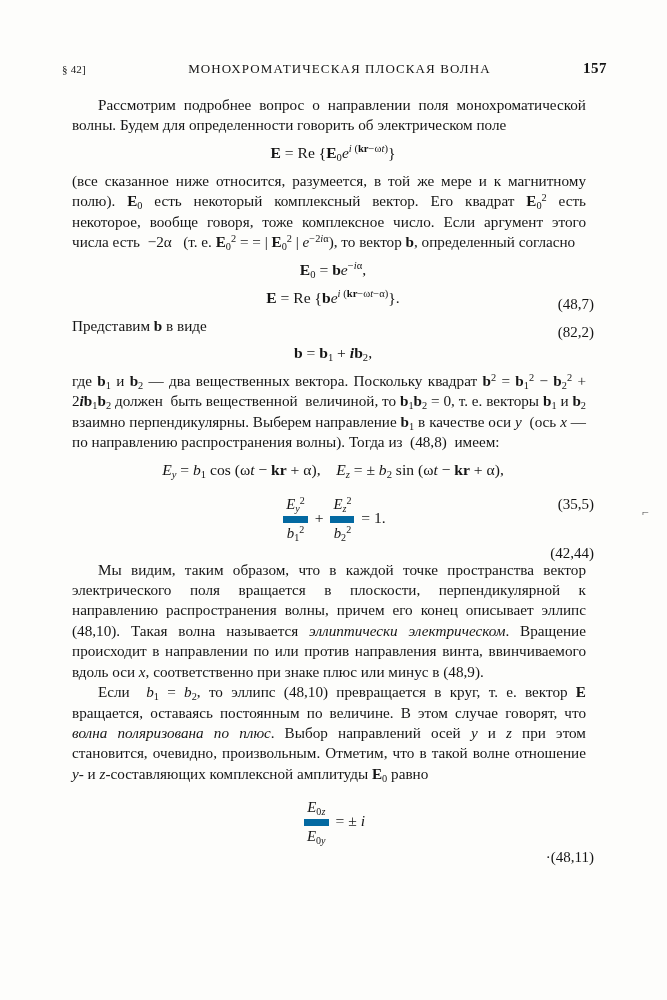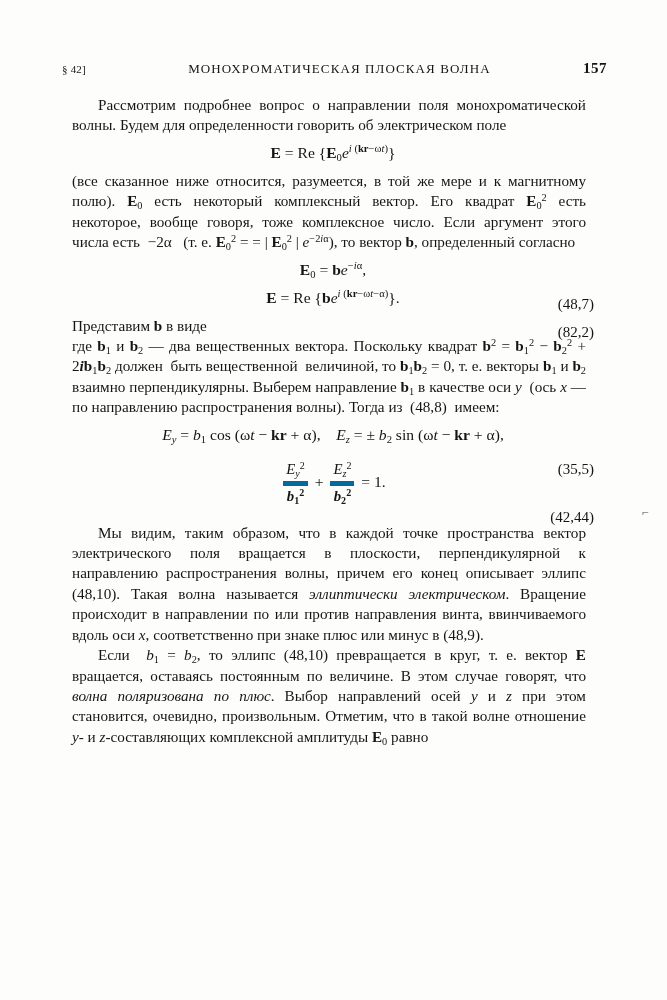--- a/index.html
+++ b/index.html
@@ -89,26 +89,25 @@
   .frac {
     display: inline-block;
     vertical-align: middle;
     text-align: center;
     margin: 0 3px;
     font-size: 0.95em;
   }
   .frac .top {
     display: block;
     padding: 0 3px 1px 3px;
-    border-bottom: 5px solid #0369a1;
+    border-bottom: 7px solid #0369a1;
   }
   .frac .bot {
     display: block;
     padding: 1px 3px 0 3px;
-    font-weight: bold;
   }
   .nowrap { white-space: nowrap; }
   .mark-right {
     position: absolute;
     right: 18px;
     top: 505px;
     font-size: 12px;
     color: #444;
   }
 </style>
@@ -149,20 +148,23 @@
 
     <div class="eq">
       <span class="nowrap"><span class="b">E</span> = Re {<span class="b">b</span><span class="i">e</span><sup><span class="i">i</span> (<span class="b">kr</span>−ω<span class="i">t</span>−α)</sup>}.</span>
       <span class="num">(82,2)</span>
     </div>
 
     <p>
       Представим <span class="b">b</span> в виде
     </p>
 
+    <div class="eq">
+      <span class="nowrap"><span class="b">b</span> = <span class="b">b</span><sub>1</sub> + <span class="bi">i</span><span class="b">b</span><sub>2</sub>,</span>
+    </div>
 
     <p>
       где <span class="b">b</span><sub>1</sub> и <span class="b">b</span><sub>2</sub> — два вещественных вектора. Поскольку квадрат
       <span class="b">b</span><sup>2</sup> = <span class="b">b</span><sub>1</sub><sup>2</sup> − <span class="b">b</span><sub>2</sub><sup>2</sup> + 2<span class="bi">i</span><span class="b">b</span><sub>1</sub><span class="b">b</span><sub>2</sub> должен &nbsp;быть вещественной &nbsp;величиной,
       то <span class="b">b</span><sub>1</sub><span class="b">b</span><sub>2</sub> = 0, т. е. векторы <span class="b">b</span><sub>1</sub> и <span class="b">b</span><sub>2</sub> взаимно перпендикулярны. Выберем направление <span class="b">b</span><sub>1</sub> в качестве оси <span class="i">y</span> &nbsp;(ось <span class="i">x</span> — по направлению распространения волны). Тогда из &nbsp;(48,8) &nbsp;имеем:
     </p>
 
     <div class="eq">
       <span class="nowrap"><span class="i">E<sub>y</sub></span> = <span class="i">b</span><sub>1</sub> cos (ω<span class="i">t</span> − <span class="b">kr</span> + α),&nbsp;&nbsp;&nbsp; <span class="i">E<sub>z</sub></span> = ± <span class="i">b</span><sub>2</sub> sin (ω<span class="i">t</span> − <span class="b">kr</span> + α),</span>
       <span class="num">(35,5)</span>
@@ -186,15 +188,22 @@
       по или против направления винта, ввинчиваемого вдоль оси <span class="i">x</span>,
       соответственно при знаке плюс или минус в (48,9).
     </p>
 
     <p class="indent">
       Если &nbsp;<span class="i">b</span><sub>1</sub> = <span class="i">b</span><sub>2</sub>, то эллипс (48,10) превращается в круг, т. е.
       вектор <span class="b">E</span> вращается, оставаясь постоянным по величине. В этом
       случае говорят, что <span class="i">волна поляризована по плюс</span>. Выбор направлений осей <span class="i">y</span> и <span class="i">z</span> при этом становится, очевидно, произвольным. Отметим, что в такой волне отношение <span class="i">y</span>- и <span class="i">z</span>-составляющих комплексной амплитуды <span class="b">E</span><sub>0</sub> равно
     </p>
 
+    <div class="eq" style="margin:14px 0 0 0;">
+      <span class="nowrap">
+        <span class="frac"><span class="top"><span class="i">E</span><sub>0<span class="i">z</span></sub></span><span class="bot"><span class="i">E</span><sub>0<span class="i">y</span></sub></span></span>
+        = ± <span class="i">i</span>
+      </span>
+      <span class="num dot">(48,11)</span>
+    </div>
 
   </div>
 </div>
 
 </body></html>

